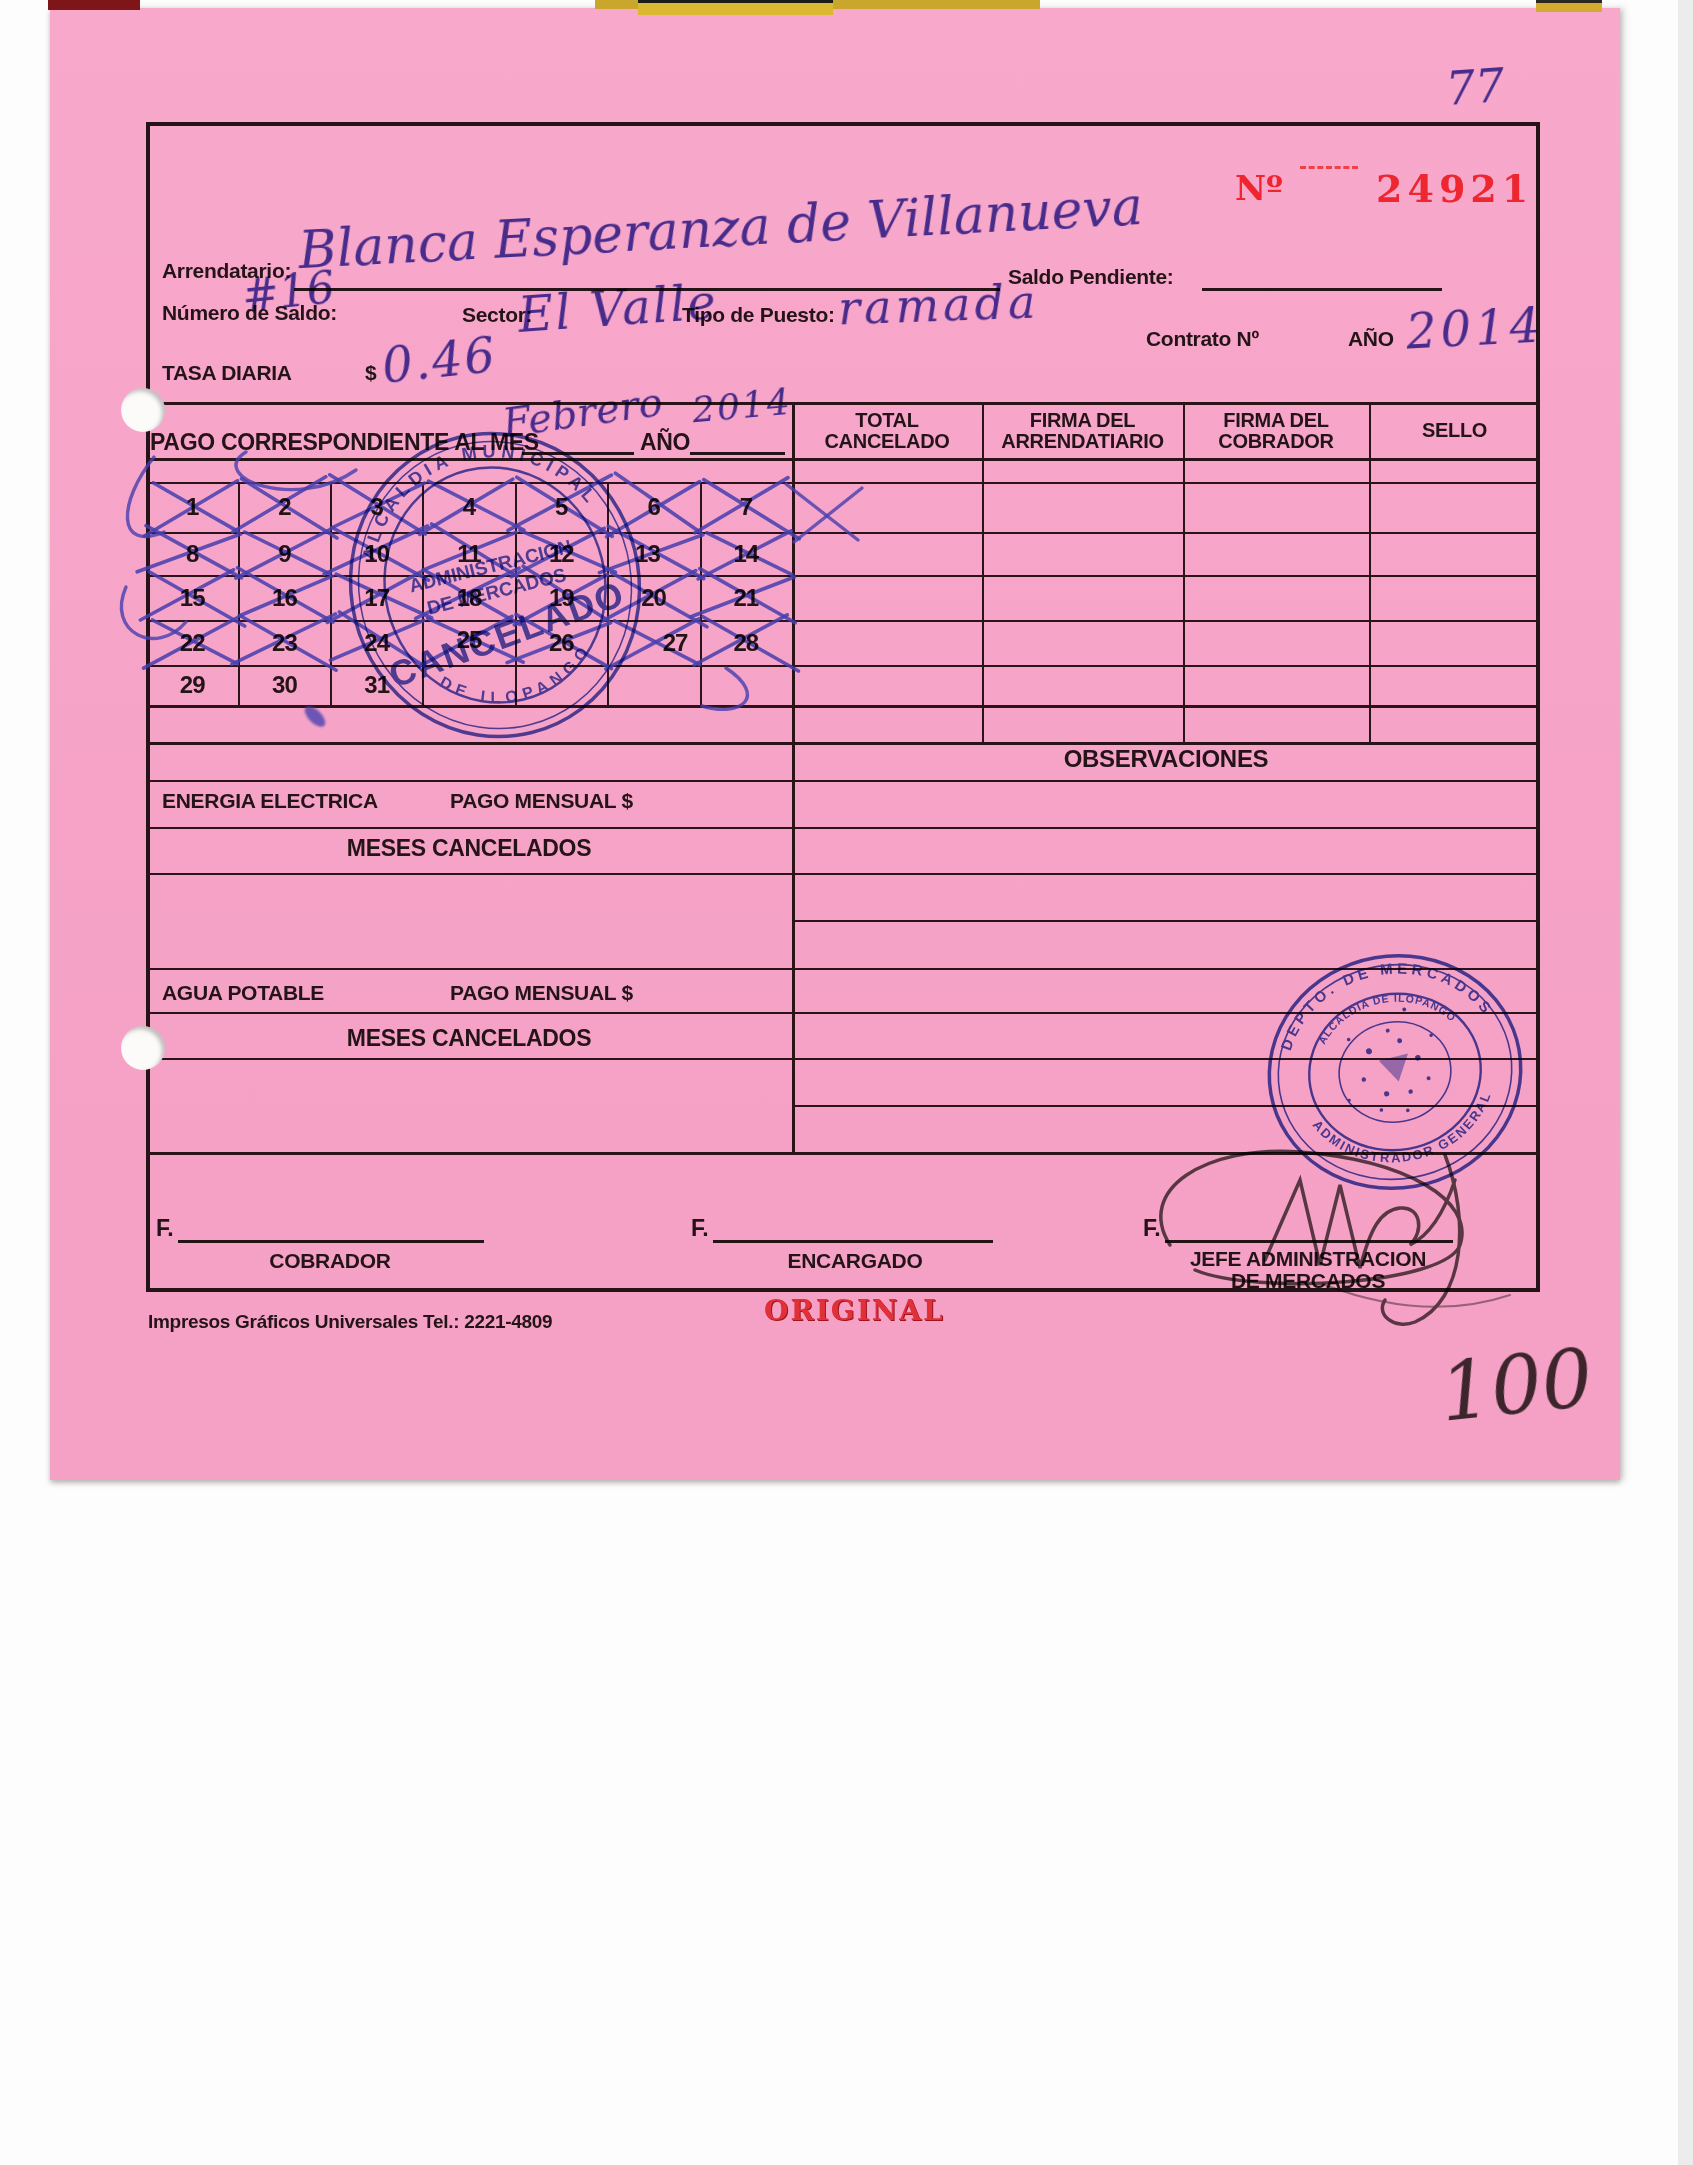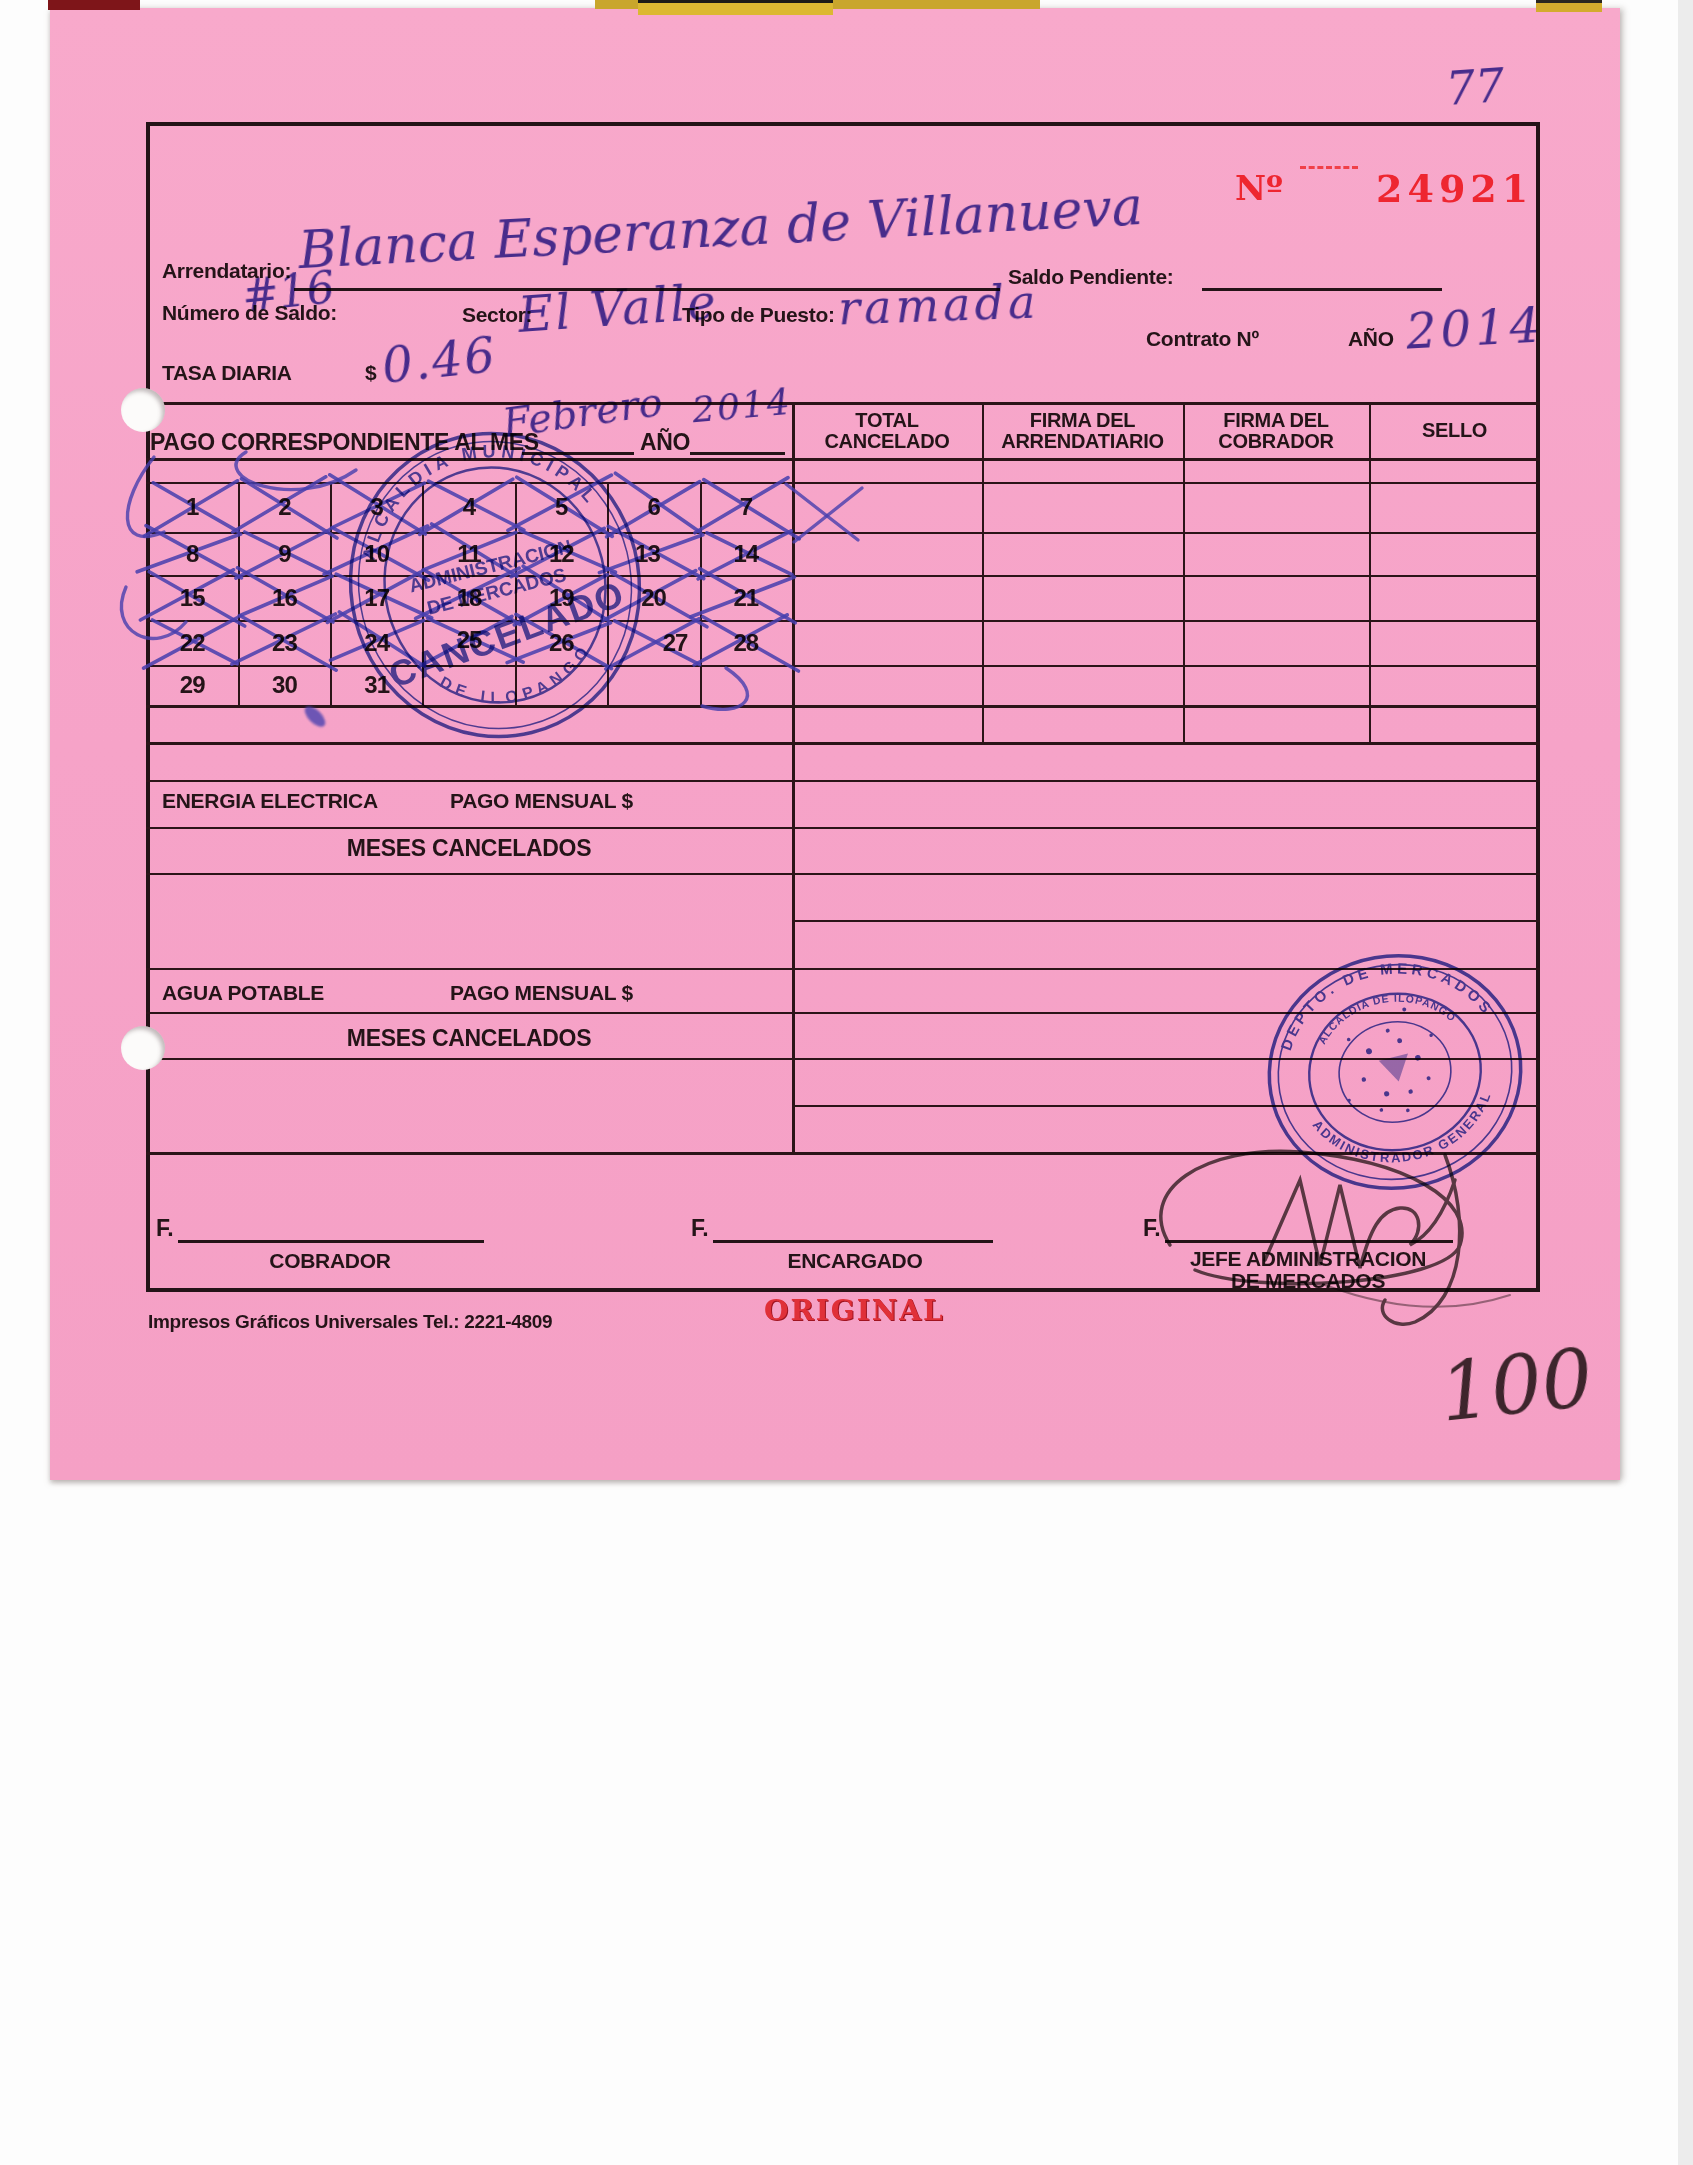--- a/index.html
+++ b/index.html
@@ -230,20 +230,21 @@
   <div class="hline" style="left:96px;top:1050px;width:1394px;"></div>
   <div class="hline" style="left:742px;top:1097px;width:748px;"></div>
   <div class="hline" style="left:96px;top:1144px;width:1394px;height:3px;"></div>
 
   <div class="lbl" style="left:112px;top:782px;font-size:21px;">ENERGIA ELECTRICA</div>
   <div class="lbl" style="left:400px;top:782px;font-size:21px;">PAGO MENSUAL $</div>
   <div class="lbl ctr" style="left:96px;top:828px;width:646px;font-size:23px;">MESES CANCELADOS</div>
   <div class="lbl" style="left:112px;top:974px;font-size:21px;">AGUA POTABLE</div>
   <div class="lbl" style="left:400px;top:974px;font-size:21px;">PAGO MENSUAL $</div>
   <div class="lbl ctr" style="left:96px;top:1018px;width:646px;font-size:23px;">MESES CANCELADOS</div>
+  <div class="lbl ctr" style="left:742px;top:738px;width:748px;font-size:24px;">OBSERVACIONES</div>
 
   <svg class="stamp" style="left:1205px;top:934px;" width="280" height="260" viewBox="0 0 280 260" xmlns="http://www.w3.org/2000/svg">
     <defs>
       <path id="dpTop" d="M 32 130 A 108 98 0 0 1 248 130"></path>
       <path id="dpBot" d="M 40 130 A 100 90 0 0 0 240 130"></path>
       <path id="dpIn" d="M 62 130 A 78 70 0 0 1 218 130"></path>
     </defs>
     <g transform="rotate(-10 140 130)" opacity="0.85">
       <ellipse cx="140" cy="130" rx="126" ry="116" fill="none" stroke="#2d38a8" stroke-width="3.5"></ellipse>
       <ellipse cx="140" cy="130" rx="117" ry="107" fill="none" stroke="#2d38a8" stroke-width="1.6"></ellipse>

